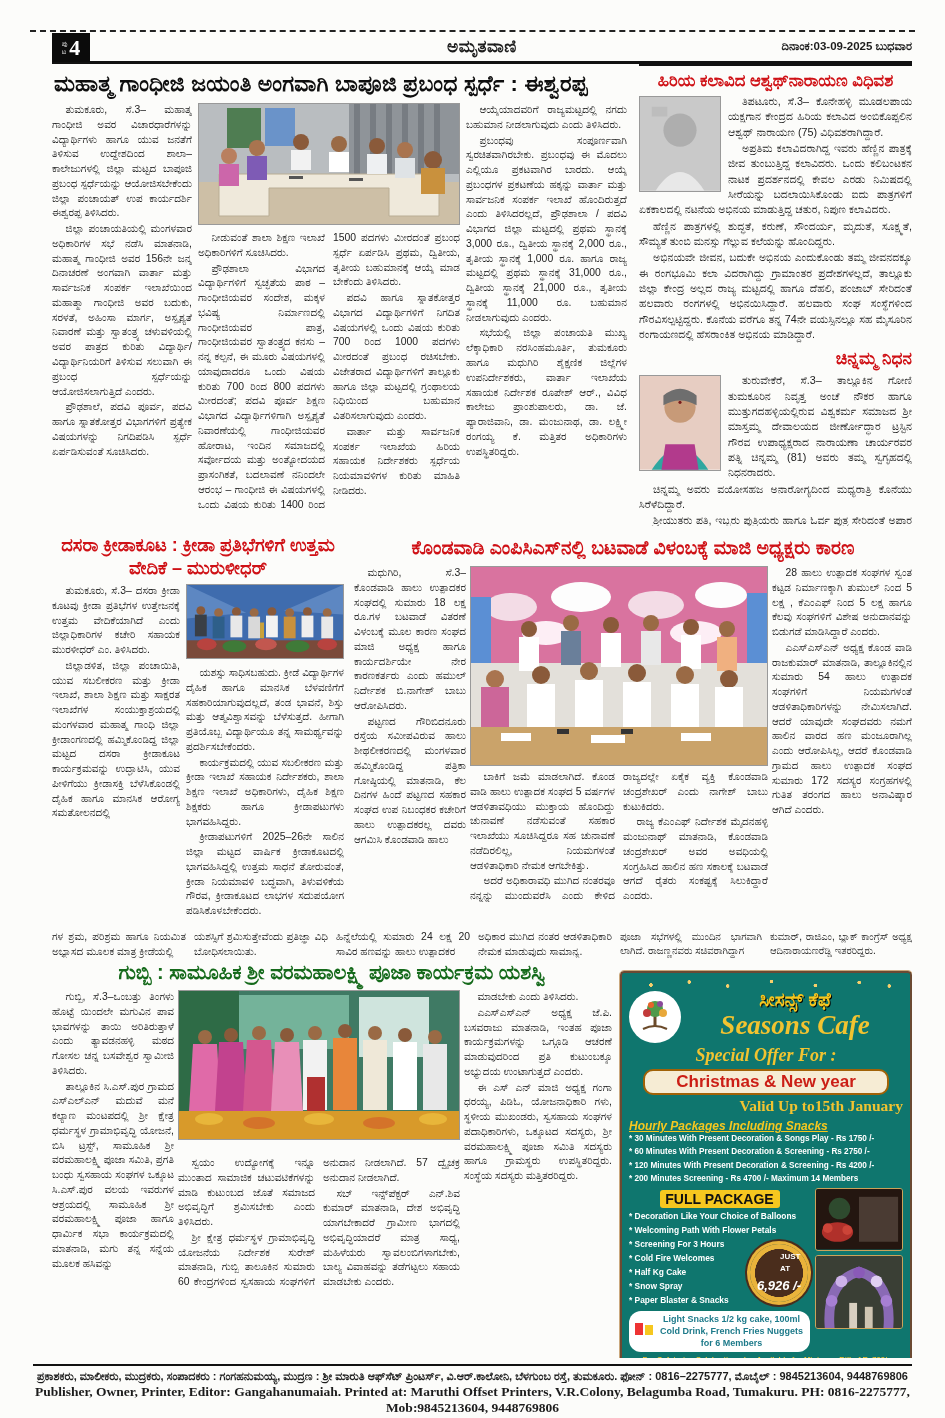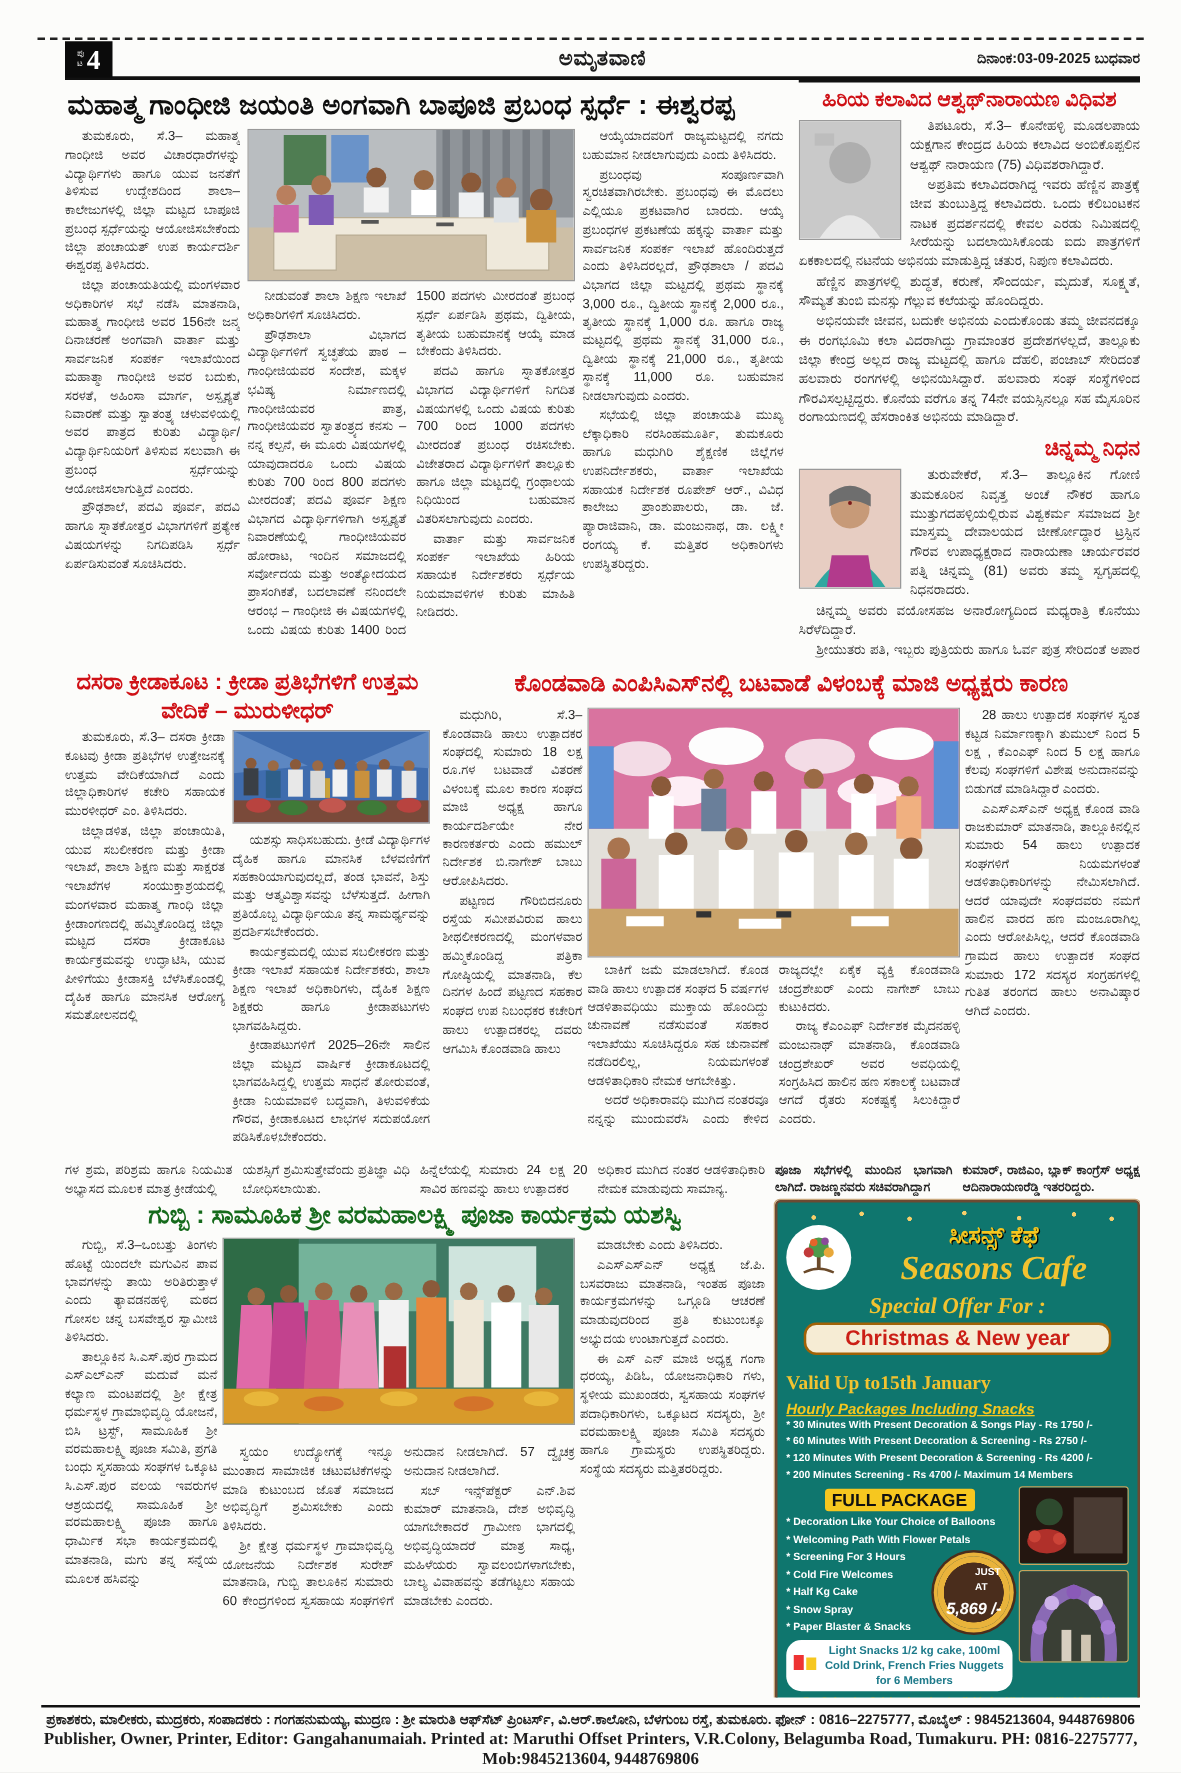--- a/index.html
+++ b/index.html
@@ -56,40 +56,40 @@
   .tails .bodytxt { height:28px; }
   .gubbi-hl { font-size:20px; text-align:center; margin:2px 0 6px 0; }
   .gubbi-body { display:grid; grid-template-columns:122px 282px 148px; column-gap:4px;
                 grid-template-areas:"c1 ph c4" "c1 mid c4"; grid-template-rows:152px auto; overflow:hidden; height:352px; }
   .gubbi-body .g-c1 { grid-area:c1; }
   .gubbi-body .g-ph { grid-area:ph; }
   .gubbi-body .g-mid { grid-area:mid; column-count:2; column-gap:8px; margin-top:14px; }
   .gubbi-body .g-c4 { grid-area:c4; }
   
   .adwrap { display:flex; flex-direction:column; }
-  .ad-tails { display:grid; grid-template-columns:1fr 1fr; column-gap:8px; margin-bottom:2px;font-weight:bold; }
+  .ad-tails { display:grid; grid-template-columns:1fr 1fr; column-gap:8px; margin-bottom:13px; }
   .ad-tails .bodytxt { height:28px; font-size:10px; }
   .ad { background:#0f766e; border:2px solid #6b4a33; outline:1px solid #caa97e; border-radius:4px; color:#fff; flex:1; padding:6px 7px; position:relative; overflow:hidden; }
   .ad-lights { height:10px; background:
       radial-gradient(circle at 8% 60%, #f7cf6b 1.6px, transparent 2px),
       radial-gradient(circle at 22% 30%, #f7cf6b 1.6px, transparent 2px),
       radial-gradient(circle at 36% 70%, #f7cf6b 1.6px, transparent 2px),
       radial-gradient(circle at 52% 25%, #f7cf6b 1.6px, transparent 2px),
       radial-gradient(circle at 68% 65%, #f7cf6b 1.6px, transparent 2px),
       radial-gradient(circle at 84% 35%, #f7cf6b 1.6px, transparent 2px),
       radial-gradient(circle at 95% 70%, #f7cf6b 1.6px, transparent 2px); }
   .ad-top { display:flex; align-items:flex-start; gap:6px; }
   .ad-logo { width:52px; height:52px; background:#fff; border-radius:50%; flex:0 0 auto; display:flex; align-items:center; justify-content:center; margin-top:2px; }
   .ad-titles { flex:1; text-align:center; }
   .ad-title-kn { color:#f6c71f; font-weight:bold; font-size:19px; text-shadow:1px 1px 0 #000; }
   .ad-title-en { color:#f2c330; font-family:"Liberation Serif",serif; font-style:italic; font-weight:bold; font-size:27px; line-height:1.05; }
   .ad-offer { color:#f2c330; font-family:"Liberation Serif",serif; font-style:italic; font-weight:bold; font-size:18px; text-align:center; margin-top:2px; }
   .ad-xmasbox { background:#f6ecd4; border:2px solid #a16207; border-radius:10px; margin:3px 14px 0 14px; text-align:center; padding:1px 0; }
   .ad-xmas { color:#cb1f16; font-weight:bold; font-size:17px; }
-  .ad-valid { color:#f2c330; font-family:"Liberation Serif",serif; font-weight:bold; font-size:15.5px; text-align:left; margin-top:14px; }
+  .ad-valid { color:#f2c330; font-family:"Liberation Serif",serif; font-weight:bold; font-size:15.5px; text-align:right; margin-top:2px; }
   .ad-pkg-title { color:#f6c71f; font-style:italic; font-weight:bold; font-size:12px; margin-top:4px; text-decoration:underline; }
   .ad-pkgs { color:#fff; font-size:8.2px; font-weight:bold; line-height:1.5; }
   .ad-pkgs .para, .ad-full-items .para { text-indent:0; }
   .ad-midrow { display:flex; gap:5px; margin-top:3px; }
   .ad-midleft { flex:1; }
   .ad-photos { width:88px; flex:0 0 auto; display:flex; flex-direction:column; gap:4px; }
   .ad-photo { border:1.5px solid #caa35a; border-radius:3px; display:block; width:100%; }
   .ad-fullbox { background:#f6c71f; color:#111; font-weight:bold; font-size:14px; text-align:center; border-radius:3px; width:120px; margin:2px auto; padding:1px 0; }
   .ad-full-items { color:#fff; font-size:8.4px; font-weight:bold; line-height:1.55; position:relative; }
   .burst { position:absolute; right:2px; top:34px; width:58px; height:58px; border-radius:50%;
@@ -436,21 +436,21 @@
                     <p class="para">* Decoration Like Your Choice of Balloons</p>
                     <p class="para">* Welcoming Path With Flower Petals</p>
                     <p class="para">* Screening For 3 Hours</p>
                     <p class="para">* Cold Fire Welcomes</p>
                     <p class="para">* Half Kg Cake</p>
                     <p class="para">* Snow Spray</p>
                     <p class="para">* Paper Blaster &amp; Snacks</p>
                   </div>
                 <div class="burst">
                   <span class="b1">JUST AT</span>
-                  <span class="b2">5,869 /-</span>
+                  <span class="b2">6,926 /-</span>
                 </div>
               </div>
               <div class="ad-snack">
                 <span class="snack-icon"></span>
                 <div class="ad-snack-txt">Light Snacks 1/2 kg cake, 100ml Cold Drink, French Fries Nuggets for 6 Members</div>
               </div>
             </div>
             <div class="ad-photos">
               <svg class="ad-photo" viewBox="0 0 88 62" preserveAspectRatio="none">
                 <rect width="88" height="62" fill="#241610"></rect>

